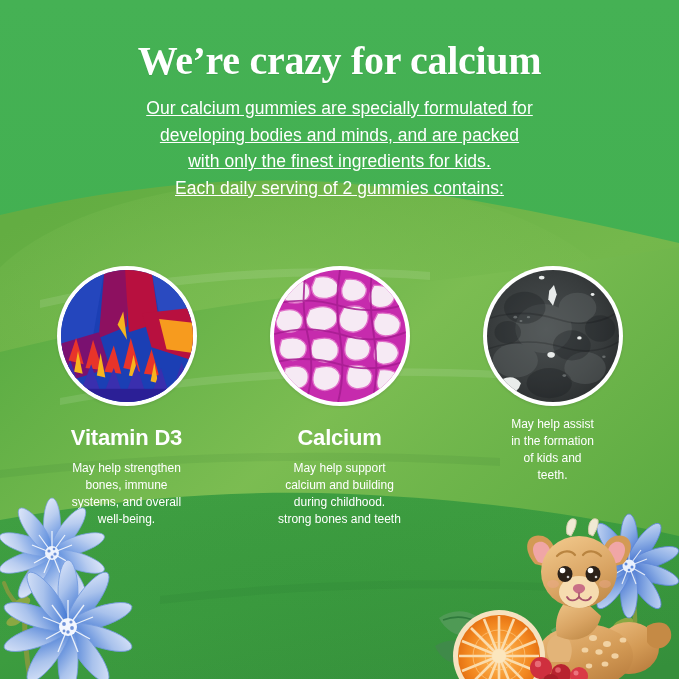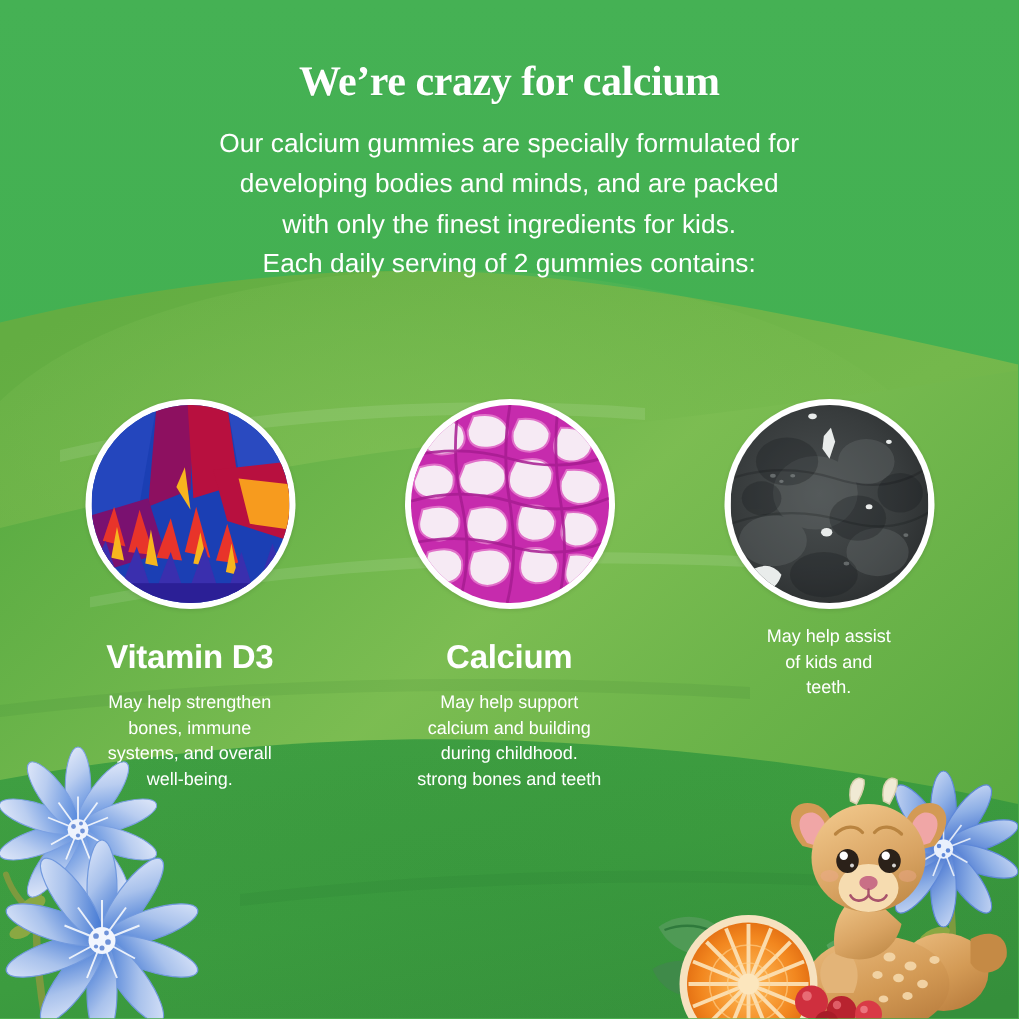--- a/index.html
+++ b/index.html
@@ -25,35 +25,36 @@
   
   .header {
     position:absolute;
     left:0; top:0; width:679px;
     text-align:center;
     z-index:6;
   }
   .headline {
     font-family:"Liberation Serif", serif;
     font-weight:700;
-    font-size:28px;
+    font-size:40px;
     line-height:1.05;
     letter-spacing:-0.3px;
     color:#ffffff;
     margin-top:40px;
     text-shadow:0 1px 1px rgba(0,0,0,.07);
   }
   .subcopy {
     margin-top:13px;
     color:#ffffff;
     font-size:17.5px;
     line-height:1.52;
     font-weight:400;
     letter-spacing:0.05px;
     padding:0 60px;
+    text-decoration:underline;
   }
   .subcopy .ln { display:block; }
 
   
   .columns {
     position:absolute;
     left:0; top:266px;
     width:679px;
     display:flex;
     justify-content:center;
@@ -311,20 +312,21 @@
             </g>
             <g opacity="0.22" stroke="#0f1112" fill="none" stroke-width="1.6">
               <path d="M0,84 q40,-14 80,-2 q34,10 60,-6"></path>
               <path d="M0,52 q36,-12 74,0 q36,12 66,-8"></path>
             </g>
           </svg>
         </div>
       </div>
       <div class="nutrient-desc">
         <span class="ln">May help assist</span>
+        <span class="ln">in the formation</span>
         <span class="ln">of kids and</span>
         <span class="ln">teeth.</span>
       </div>
     </div>
   </div>
 
   <div class="deco" id="flowers-left">
     <svg width="180" height="190" viewBox="0 0 180 190">
       <defs>
         <linearGradient id="petal" x1="0" y1="0" x2="0.3" y2="1">

